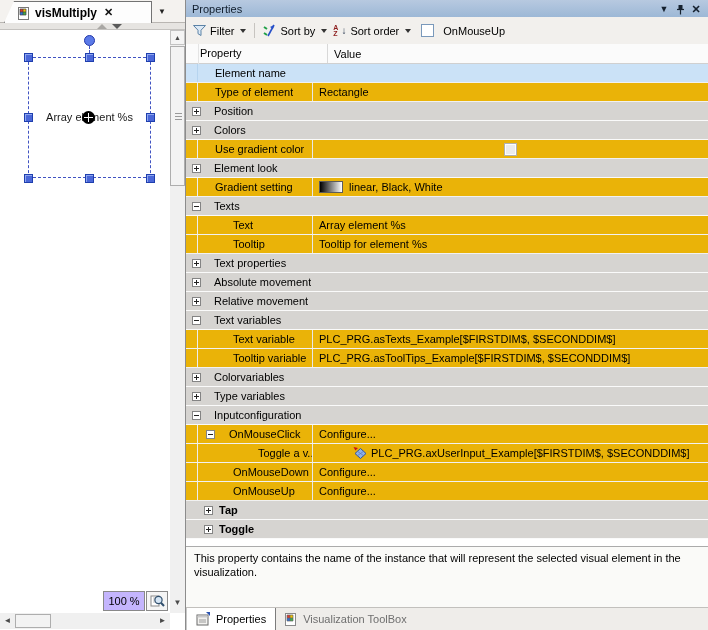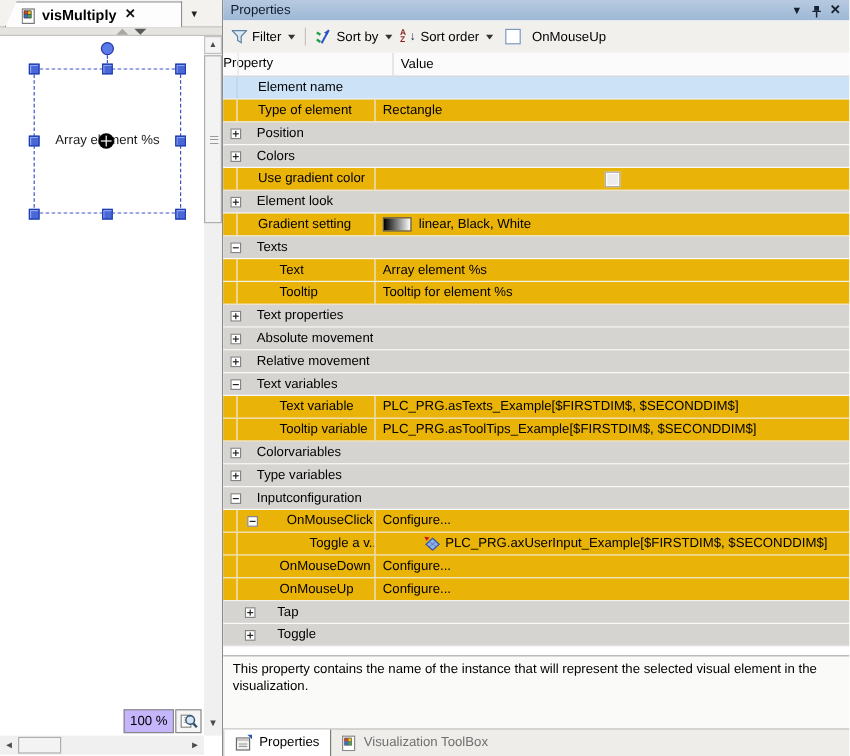--- a/index.html
+++ b/index.html
@@ -64,44 +64,44 @@
   .pin-svg{display:block;margin:2px auto 0;}
 
   .p-toolbar{position:absolute;left:0;top:17px;right:0;height:27px;background:#f2f0ed;display:flex;align-items:center;padding-left:7px;}
   .t-item{display:flex;align-items:center;gap:4px;margin-right:6px;}
   .t-caret{width:0;height:0;border-left:3px solid transparent;border-right:3px solid transparent;border-top:4px solid #333;margin-left:2px;}
   .t-sep{width:1px;height:15px;background:#c7c4c0;margin:0 7px 0 2px;}
   .adv-cb{width:13px;height:13px;border:1px solid #7a99bb;background:#fff;margin-right:5px;}
 
   
   .grid-head{position:absolute;left:0;top:44px;right:0;height:20px;background:#fbfbfb;border-bottom:1px solid #d0d0d0;display:flex;align-items:center;}
-  .gh-prop{width:142px;border-right:1px solid #d8d8d8;line-height:19px;}
+  .gh-prop{width:142px;padding-left:14px;border-right:1px solid #d8d8d8;line-height:19px;}
   .gh-val{padding-left:6px;}
   .grid-head::before{content:"";position:absolute;left:12px;top:0;width:1px;height:20px;background:#e4e4e4;}
 
   .rows{position:absolute;left:0;top:64px;right:0;}
   .prow{height:19px;display:flex;align-items:center;background:#eab308;border-bottom:1px solid #f1f1f1;}
   .prow .left{width:126px;flex:none;display:flex;align-items:center;height:100%;}
   .gutter{width:12px;height:100%;border-right:1px solid #ededed;flex:none;}
   .plabel{white-space:nowrap;overflow:hidden;}
   .pvalue{flex:1;height:100%;border-left:1px solid #e8e8e8;padding-left:6px;display:flex;align-items:center;white-space:nowrap;overflow:hidden;}
 
   .prow.group{background:#d6d4d1;border-bottom:1px solid #fafafa;}
   .prow.group .pvalue{border-left:none;}
 
   .exp{width:9px;height:9px;border:1px solid #848484;background:#fff;position:relative;flex:none;}
   .exp::before{content:"";position:absolute;left:1px;right:1px;top:3px;height:1px;background:#222;}
   .exp.plus::after{content:"";position:absolute;top:1px;bottom:1px;left:3px;width:1px;background:#222;}
 
   .l1g .exp{margin-left:6px;}  .l1g .plabel{margin-left:13px;}
-  .l2g .exp{margin-left:18px;} .l2g .plabel{margin-left:18px;}
+  .l2g .exp{margin-left:18px;} .l2g .plabel{margin-left:6px;font-weight:bold;}
   .lplain .plabel{padding-left:17px;}
   .lsub .plabel{padding-left:35px;}
   .lsub3 .plabel{padding-left:60px;}
-  .lsubg .exp{margin-left:8px;} .lsubg .plabel{margin-left:24px;}
+  .lsubg .exp{margin-left:8px;} .lsubg .plabel{margin-left:14px;}
 
   .prow.sel{background:#cbe2f7;}
   .prow.sel .gutter{border-right:1px solid #b6d4ef;}
   .prow.sel .pvalue{border:1px solid #5a96d2;background:#d9ebfb;padding-left:5px;}
 
   .cb-disabled{width:13px;height:13px;border:1px solid #b0b0b0;background:#ececec;box-shadow:inset 0 0 0 1px #fdfdfd;}
   .pvalue.centered{justify-content:center;padding-left:0;}
   .grad-swatch{width:24px;height:12px;border:1px solid #5c5c5c;background:linear-gradient(90deg,#000,#fff);margin-right:6px;flex:none;}
   .pvalue.indented{padding-left:40px;}
   .var-ico{margin-right:4px;flex:none;}

